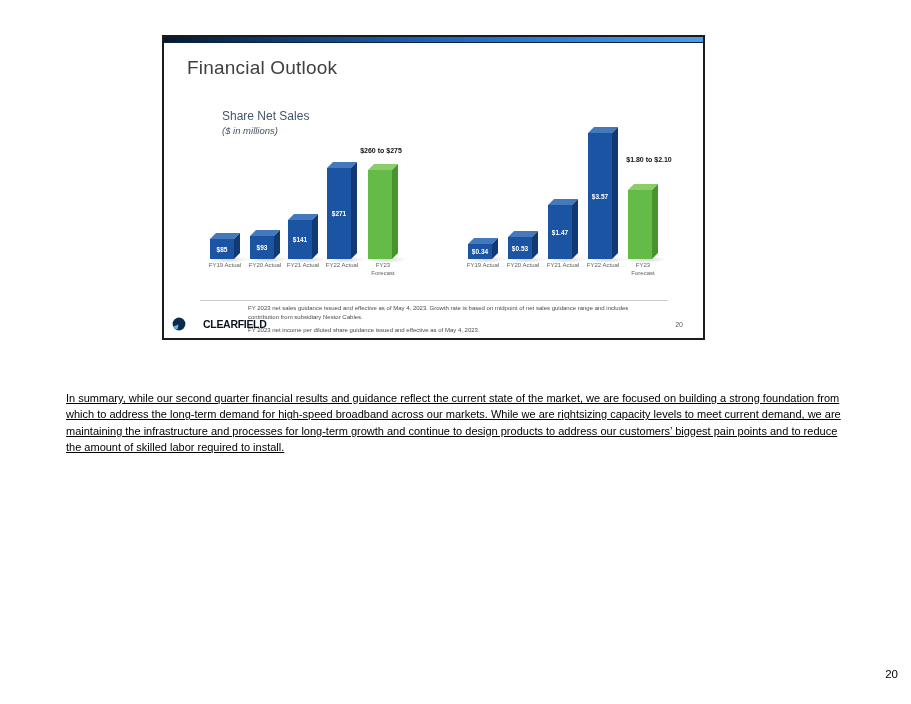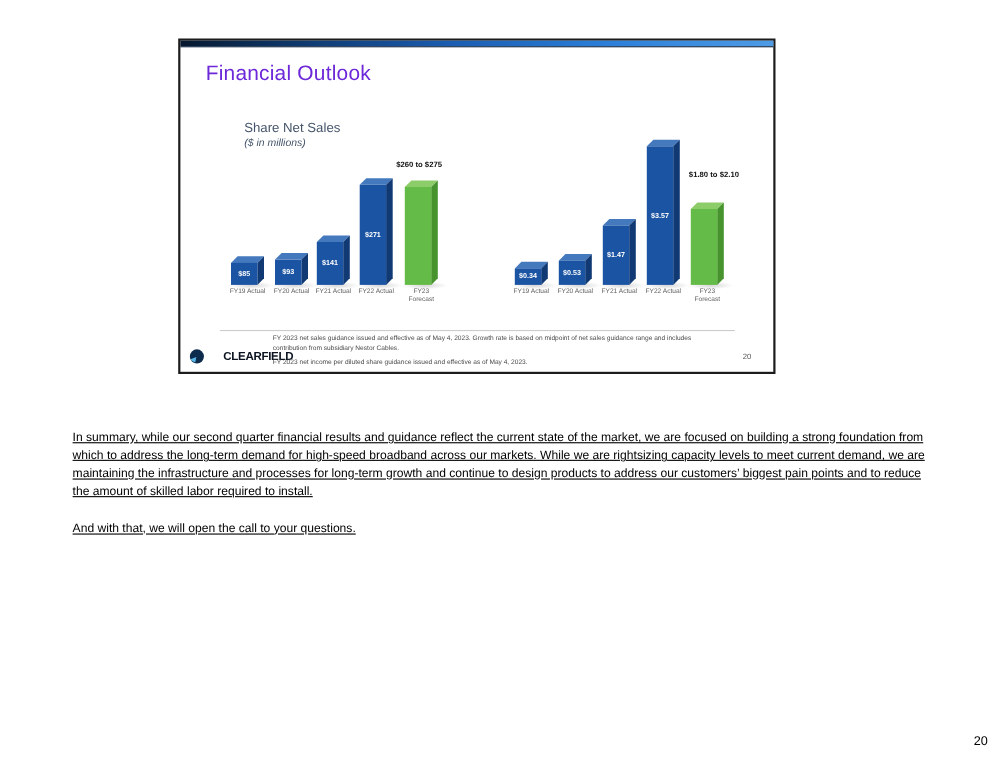--- a/index.html
+++ b/index.html
@@ -14,21 +14,21 @@
     position:absolute; left:162px; top:35px; width:543px; height:305px;
     background:#ffffff; border:2px solid #1c1c1c;
   }
   .slide-topbar {
     position:absolute; left:0; top:0; width:100%; height:6px;
     background:linear-gradient(90deg,#07182f 0%,#0d3668 18%,#1a5cb0 45%,#2b7fd9 72%,#4e9be6 100%);
     border-bottom:1px solid #0a2240;
   }
   .slide-title {
     position:absolute; left:23px; top:20px;
-    font-size:19px; font-weight:400; color:#6d28d9; letter-spacing:.2px;
+    font-size:19px; font-weight:400; color:#404040; letter-spacing:.2px;
   }
   .chart-header { position:absolute; color:#44546a; }
   .chart-header .ct { font-size:12px; font-weight:400; }
   .chart-header .cs { font-size:9.5px; margin-top:2px;font-style:italic; }
   .annotation {
     position:absolute; width:84px; text-align:center;
     font-size:7px; font-weight:700; color:#111111;
   }
   .chart-area { position:absolute; left:0; top:0; width:100%; height:100%; }
   .bar3d { position:absolute; }
@@ -183,17 +183,16 @@
     <div class="footnotes">
       <p>FY 2023 net sales guidance issued and effective as of May 4, 2023. Growth rate is based on midpoint of net sales guidance range and includes contribution from subsidiary Nestor Cables.</p>
       <p>FY 2023 net income per diluted share guidance issued and effective as of May 4, 2023.</p>
     </div>
 
     <div class="slide-number">20</div>
   </div>
 
   <div class="body-text">
     <p>In summary, while our second quarter financial results and guidance reflect the current state of the market, we are focused on building a strong foundation from which to address the long-term demand for high-speed broadband across our markets. While we are rightsizing capacity levels to meet current demand, we are maintaining the infrastructure and processes for long-term growth and continue to design products to address our customers’ biggest pain points and to reduce the amount of skilled labor required to install.</p>
-    <p>And with that, we will open the call to your questions.</p>
   </div>
 
   <div class="page-number">20</div>
 </div>
 
 </body></html>

